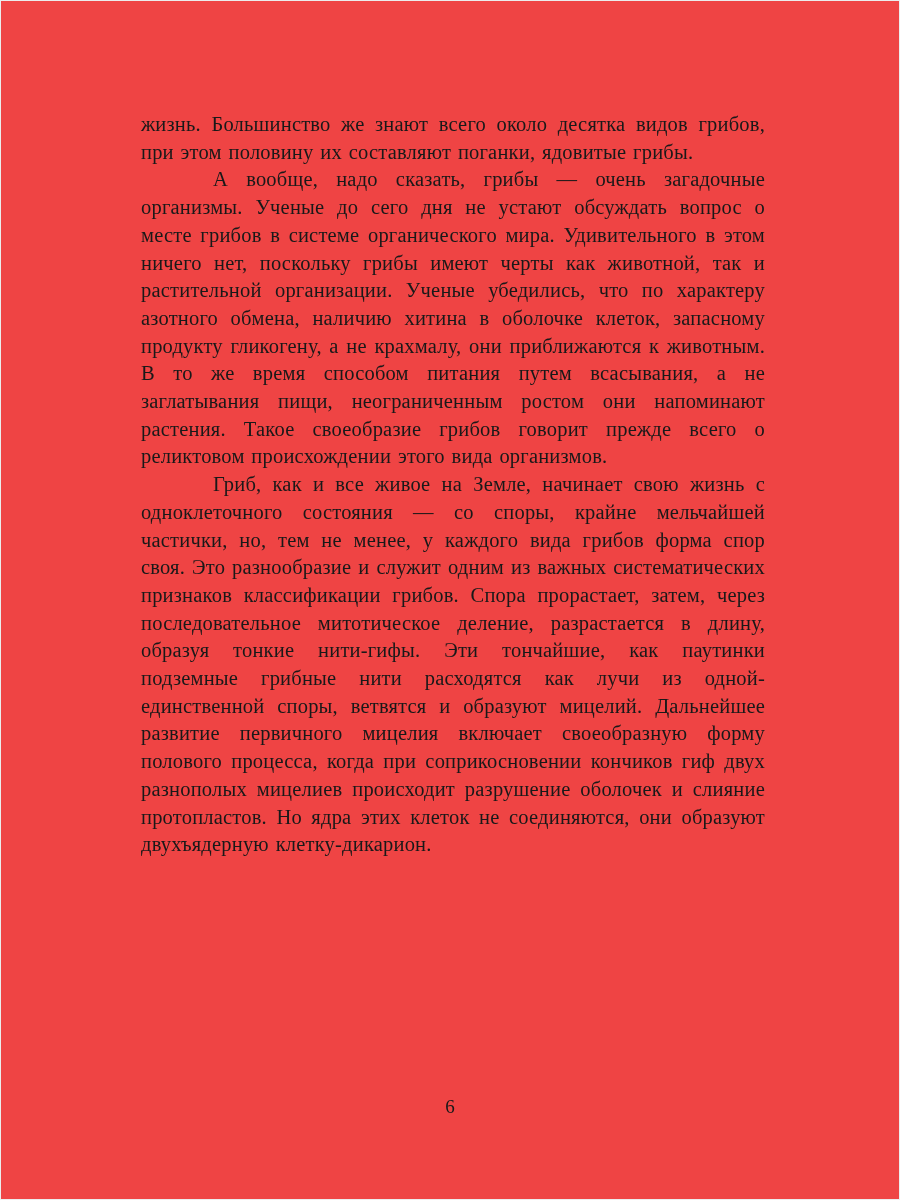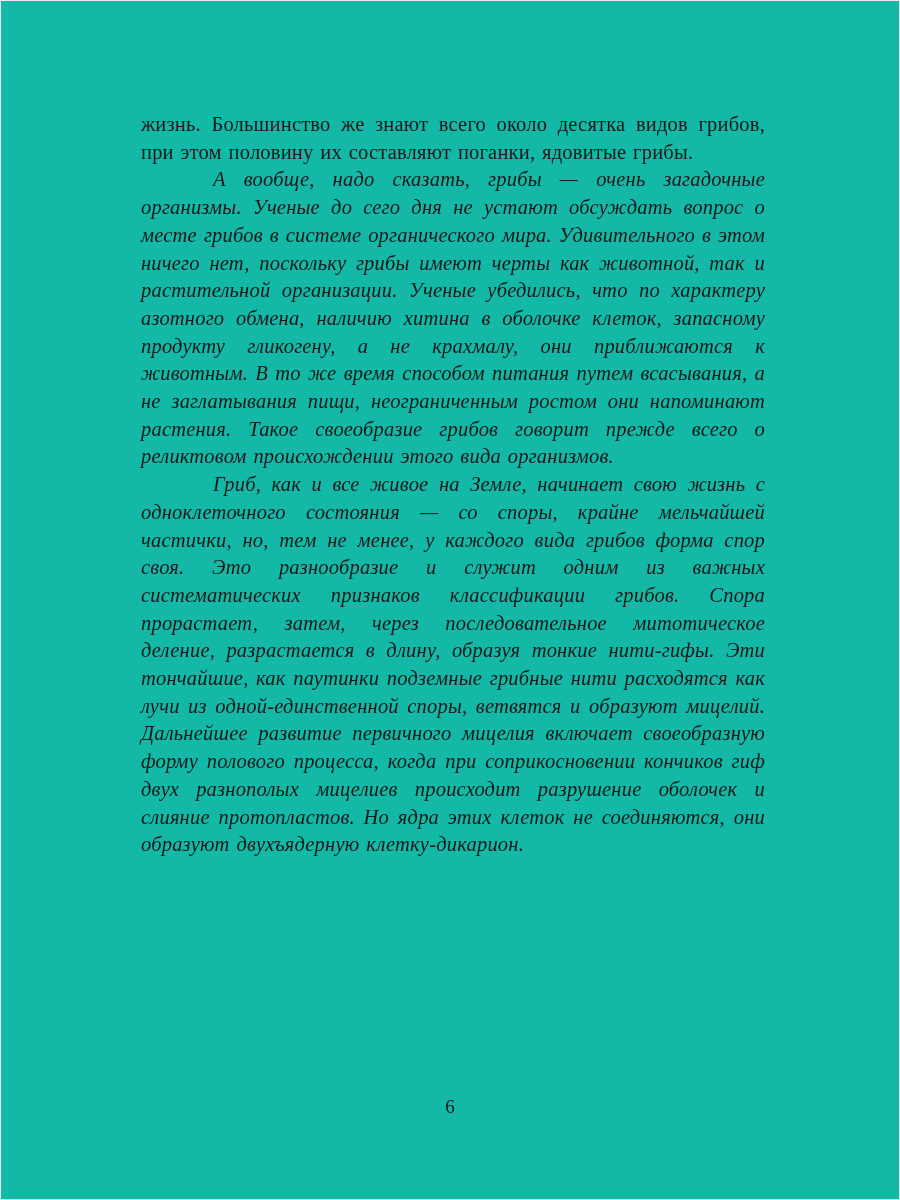--- a/index.html
+++ b/index.html
@@ -4,21 +4,21 @@
 <style>
   html, body {
     margin: 0;
     padding: 0;
     background: #ffffff;
   }
   .page {
     position: relative;
     width: 900px;
     height: 1200px;
-    background: #14b8a6;
+    background: #ef4444;
     box-sizing: border-box;
     border: 1px solid #ececec;
     overflow: hidden;
     font-family: "Liberation Serif", "DejaVu Serif", serif;
     color: #191919;
   }
   .text-block {
     position: absolute;
     left: 140px;
     top: 110px;
@@ -28,21 +28,20 @@
     text-align: justify;
     letter-spacing: 0.2px;
     word-spacing: 1.5px;
   }
   .text-block p {
     margin: 0;
     padding: 0;
   }
   .text-block p.indent {
     text-indent: 72px;
-    font-style: italic;
   }
   .page-number {
     position: absolute;
     top: 1095px;
     left: 0;
     width: 100%;
     text-align: center;
     font-size: 19px;
     color: #191919;
   }

